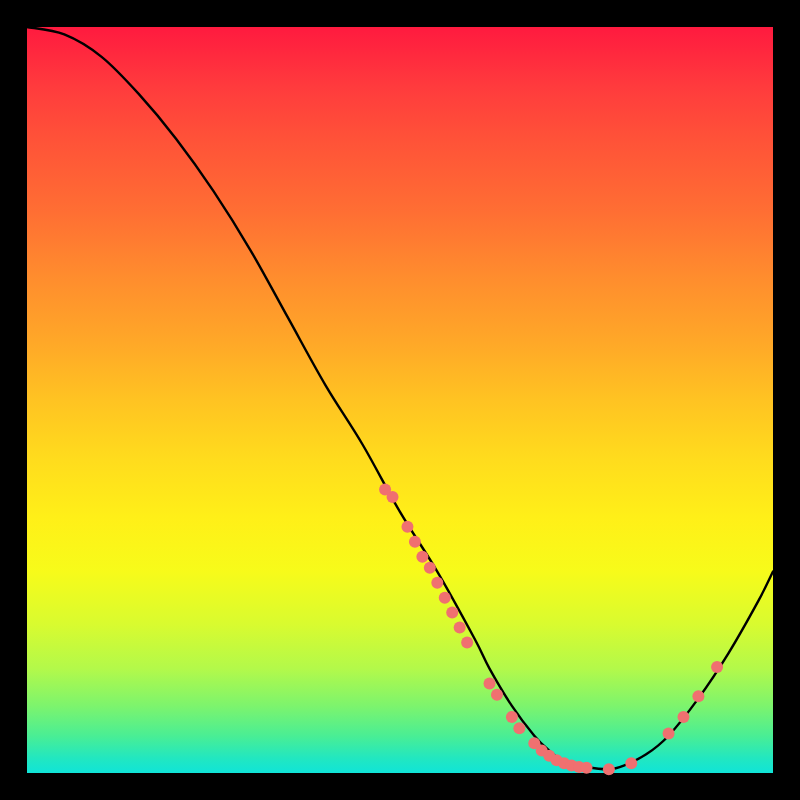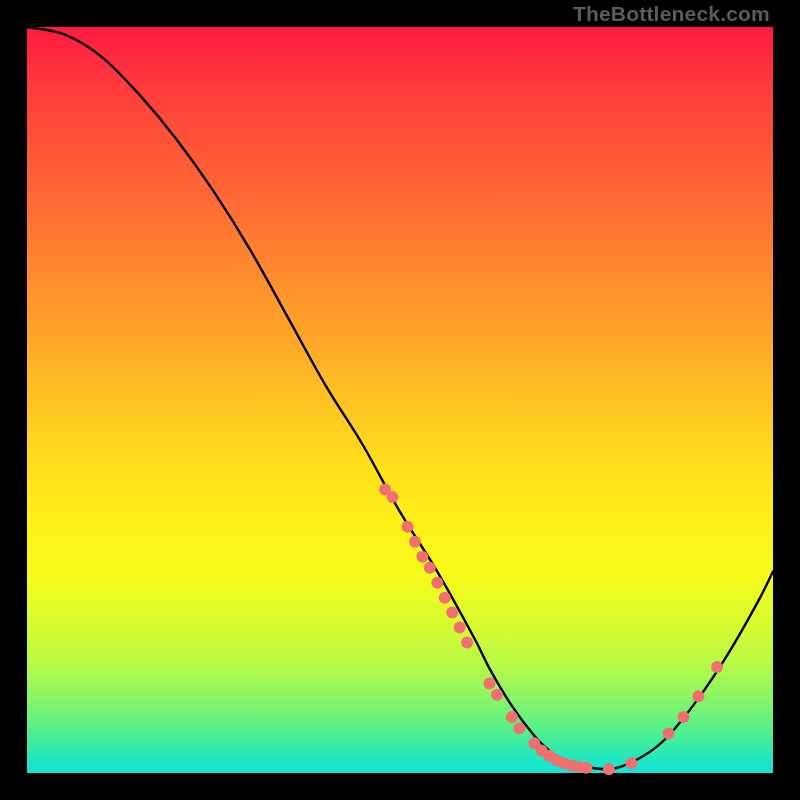--- a/index.html
+++ b/index.html
@@ -94,14 +94,13 @@
         <circle cx="552.04" cy="740.03" r="6" fill="#f07070"></circle>
         <circle cx="559.50" cy="740.78" r="6" fill="#f07070"></circle>
         <circle cx="581.88" cy="742.27" r="6" fill="#f07070"></circle>
         <circle cx="604.26" cy="736.30" r="6" fill="#f07070"></circle>
         <circle cx="641.56" cy="706.46" r="6" fill="#f07070"></circle>
         <circle cx="656.48" cy="690.05" r="6" fill="#f07070"></circle>
         <circle cx="671.40" cy="669.16" r="6" fill="#f07070"></circle>
         <circle cx="690.05" cy="640.07" r="6" fill="#f07070"></circle>
       </g>
   </svg>
-  <div class="brand">TheBottleneck.com</div>
 </div>
 
 </body></html>

